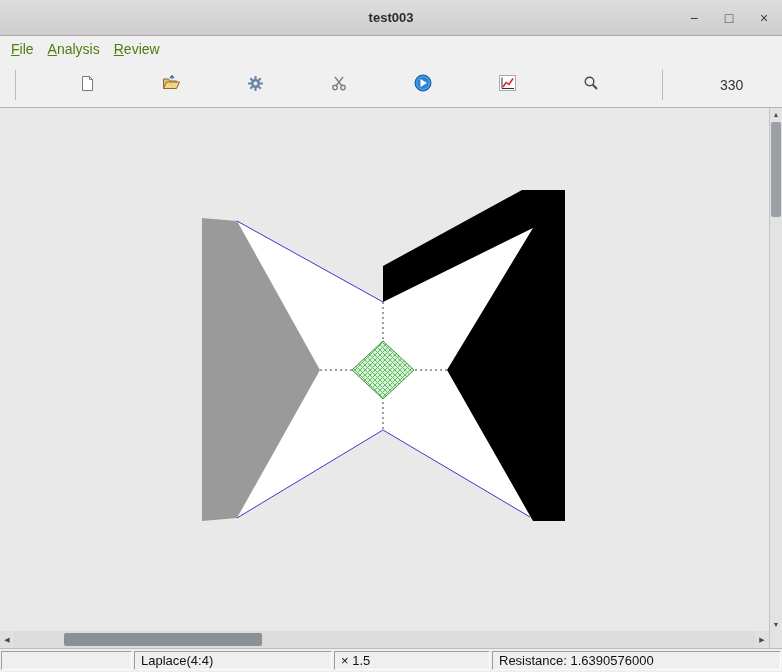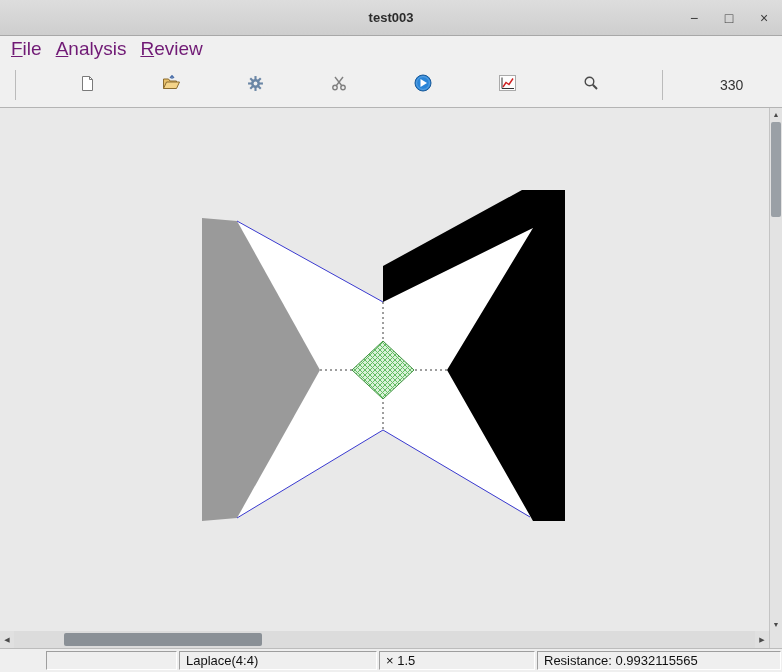--- a/index.html
+++ b/index.html
@@ -10,21 +10,21 @@
   
   .titlebar { height:36px; flex:0 0 36px; background:linear-gradient(#dddddd,#cecece);
               border-bottom:1px solid #a8a8a8; position:relative;
               display:flex; align-items:center; justify-content:center; }
   .title { font-weight:bold; font-size:13px; color:#2c2c2c; }
   .win-controls { position:absolute; right:10px; top:0; height:100%; display:flex; align-items:center; gap:19px; }
   .win-btn { width:16px; text-align:center; font-size:14px; color:#3c3c3c; line-height:16px; }
 
   
   .menubar { height:26px; flex:0 0 26px; background:#f0f0f0; display:flex; align-items:center; padding-left:4px; }
-  .menu-item { padding:3px 7px; font-size:19px; color:#701a75; white-space:nowrap; }
+  .menu-item { padding:3px 7px; font-size:14px; color:#4d7c0f; white-space:nowrap; }
 
   
   .toolbar { height:46px; flex:0 0 46px; background:#f0f0f0; border-bottom:1px solid #b4b4b4;
              display:flex; align-items:center; padding:0 8px;gap:44px; }
   .tb-sep { width:1px; height:30px; background:#bbbbbb; margin:0 7px; flex:0 0 1px; }
   .tb-btn { width:40px; height:36px; display:flex; align-items:center; justify-content:center; flex:0 0 40px; }
   .tb-field { font-size:14px; color:#333; min-width:42px; padding:0 6px; }
   .tb-spring { flex:1; }
   .tb-right { display:flex; align-items:center; gap:18px; padding-right:6px; }
 
@@ -44,21 +44,21 @@
   
   .hscroll-row { height:17px; flex:0 0 17px; display:flex; background:#e0e0e0; }
   .h-arrow { width:14px; flex:0 0 14px; display:flex; align-items:center; justify-content:center;
              font-size:7px; color:#4a4a4a; }
   .h-track { flex:1; position:relative; background:#dcdcdc; }
   .h-thumb { position:absolute; top:2px; bottom:2px; left:50px; width:198px; background:#8a9096; border-radius:2px; }
   .h-corner { width:13px; flex:0 0 13px; background:#e3e3e3; border-left:1px solid #c4c4c4; }
 
   
   .statusbar { height:24px; flex:0 0 24px; background:#efefef; border-top:1px solid #bcbcbc;
-               display:flex; align-items:stretch;padding-left:45px; }
+               display:flex; align-items:stretch; }
   .sb-field { margin:2px 1px; padding:0 6px; display:flex; align-items:center; font-size:13px; color:#111;
               border:1px solid; border-color:#9e9e9e #ffffff #ffffff #9e9e9e; white-space:nowrap; overflow:hidden; }
   .sb-1 { width:131px; flex:0 0 131px; }
   .sb-2 { width:198px; flex:0 0 198px; }
   .sb-3 { width:156px; flex:0 0 156px; }
   .sb-4 { flex:1; }
 </style>
 </head>
 <body>
 
@@ -247,16 +247,16 @@
       <div class="h-thumb"></div>
     </div>
     <div class="h-arrow">▶</div>
     <div class="h-corner"></div>
   </div>
 
   <div class="statusbar">
     <div class="sb-field sb-1"></div>
     <div class="sb-field sb-2">Laplace(4:4)</div>
     <div class="sb-field sb-3">× 1.5</div>
-    <div class="sb-field sb-4">Resistance: 0.9932115565</div>
+    <div class="sb-field sb-4">Resistance: 1.6390576000</div>
   </div>
 
 </div>
 
 </body></html>

